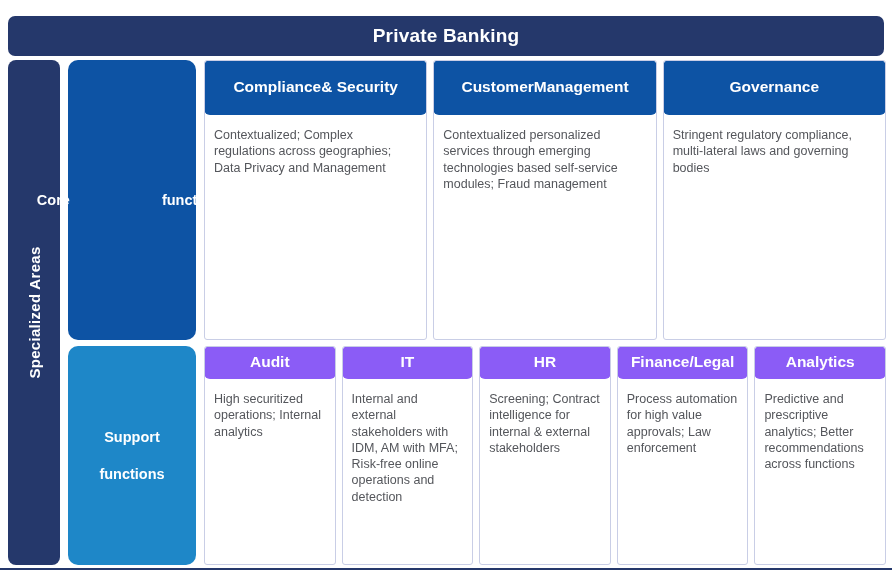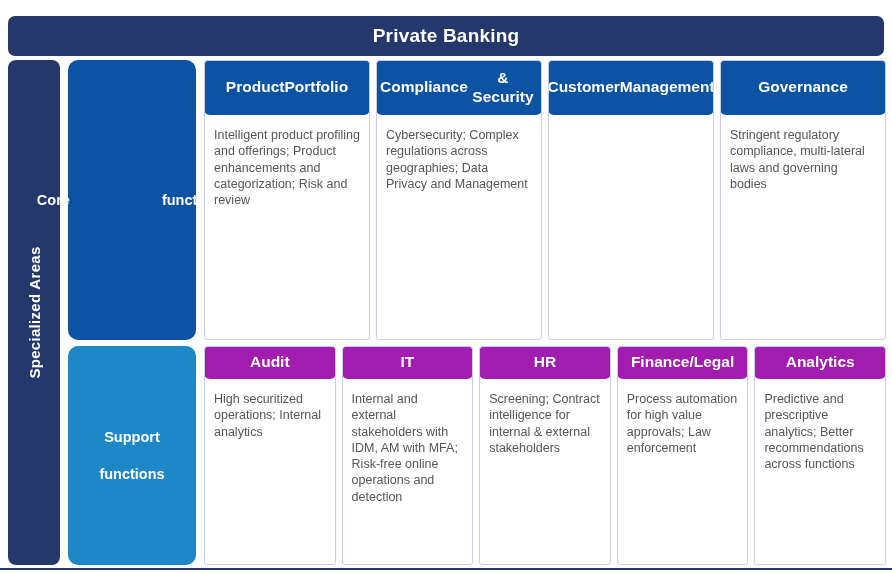--- a/index.html
+++ b/index.html
@@ -125,21 +125,21 @@
     align-items: center;
     justify-content: center;
     box-sizing: border-box;
   }
   .row-core .card-header {
     background: #0D53A4;
     height: 55px;
     padding: 0 4px;
   }
   .row-support .card-header {
-    background: #a21caf;
+    background: #8b5cf6;
     height: 33px;
     padding: 0 4px;
   }
 
   .card-body {
     flex: 1 1 auto;
     padding: 12px 9px 10px 9px;
     color: #54565B;
     font-size: 12.5px;
     line-height: 1.30;
@@ -176,45 +176,38 @@
   </div>
 
   <div class="row-label support">
     <span>Support</span>
     <br>
     <span>functions</span>
   </div>
 
   <div class="grid-row row-core">
 
-    <div class="card">
-      <div class="card-header">
-        <span>Product</span>
-          <br>
-        <span>Portfolio</span>
-      </div>
-      <div class="card-body">Intelligent product profiling and offerings; Product enhancements and categorization; Risk and review</div>
-    </div>
 
 
     <div class="card">
       <div class="card-header">
         <span>Compliance</span>
           <br>
         <span>&amp; Security</span>
       </div>
-      <div class="card-body">Cybersecurity; Complex regulations across geographies; Data Privacy and Management</div>
+      <div class="card-body">Contextualized; Complex regulations across geographies; Data Privacy and Management</div>
     </div>
 
     <div class="card">
       <div class="card-header">
         <span>Customer</span>
           <br>
         <span>Management</span>
       </div>
+      <div class="card-body">Contextualized personalized services through emerging technologies based self-service modules; Fraud management</div>
     </div>
 
     <div class="card">
       <div class="card-header">Governance</div>
       <div class="card-body">Stringent regulatory compliance, multi-lateral laws and governing bodies</div>
     </div>
 
   </div>
 
   <div class="grid-row row-support">

